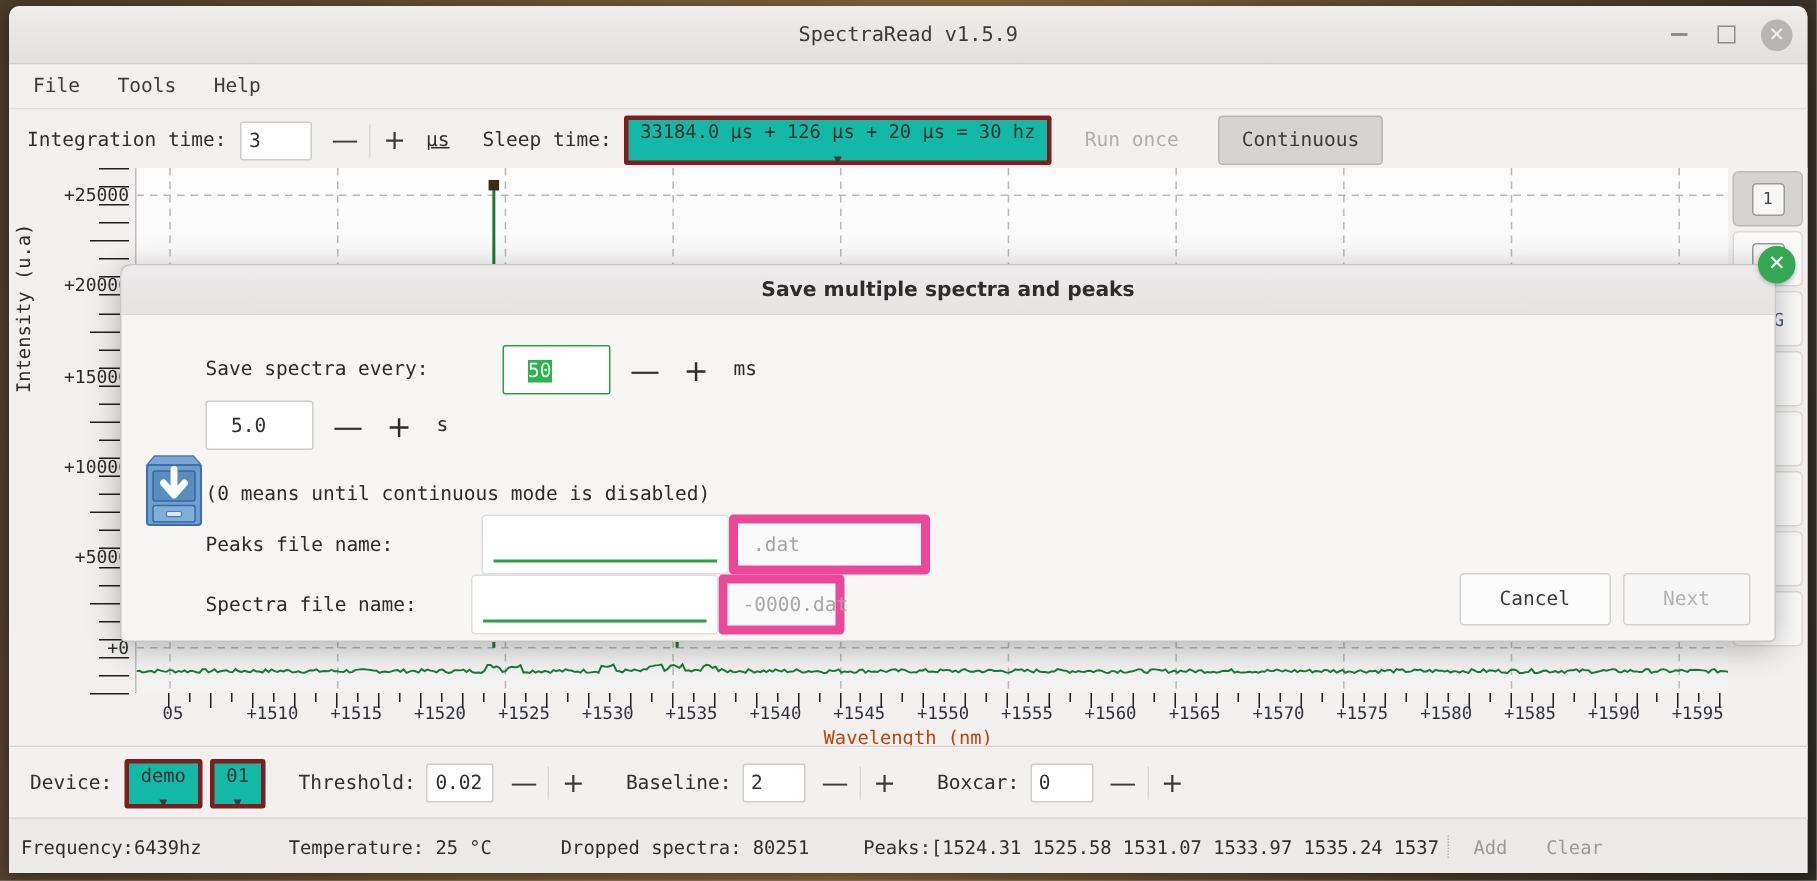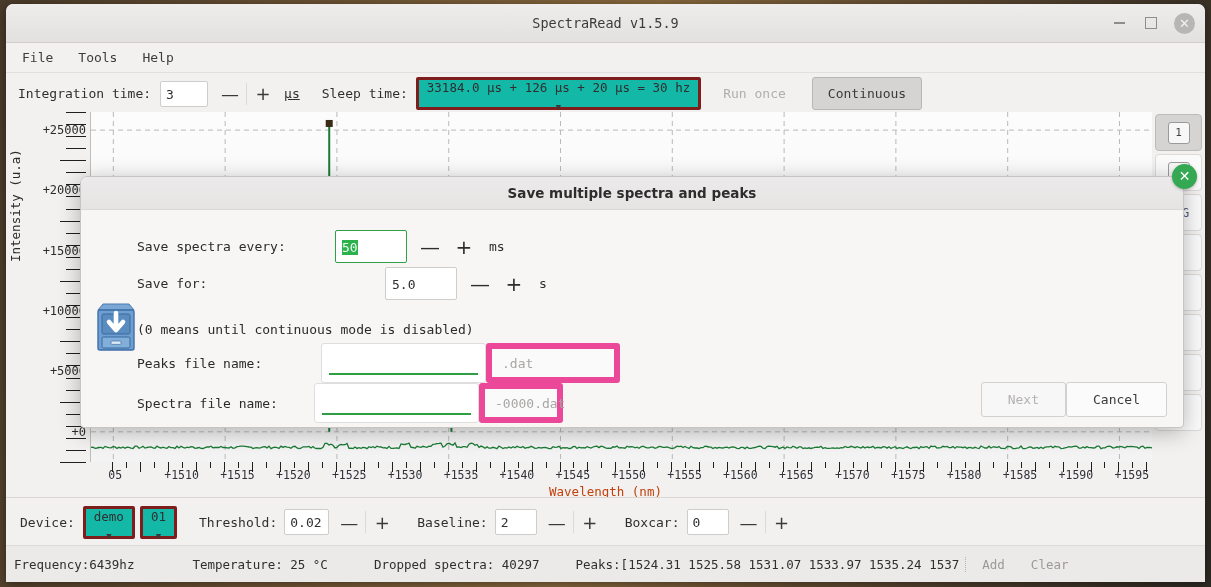--- a/index.html
+++ b/index.html
@@ -103,21 +103,21 @@
   .dlgtitle{position:absolute;left:0;right:0;top:0;height:32px;line-height:32px;text-align:center;
             font-size:13.5px;color:#2d2d2d;font-family:"DejaVu Sans",sans-serif;font-weight:600;}
   .dlgclose{position:absolute;right:-14px;top:-13px;width:25px;height:25px;border-radius:50%;
             background:#34a853;color:#fff;font-size:14px;line-height:25px;text-align:center;
             font-family:"DejaVu Sans",sans-serif;cursor:pointer;box-shadow:0 1px 3px rgba(0,0,0,.25);}
   .dlgbody{position:relative;height:218px;}
   .saveicon{position:absolute;left:14px;top:92px;width:42px;height:50px;}
   .row{position:absolute;display:flex;align-items:center;}
   .flabel{font-size:13px;color:#2b2b2b;white-space:nowrap;}
   .dinput{height:33px;border:1px solid #cfcdcb;background:#fff;border-radius:2px;
-          font-size:13px;color:#2f2f2f;padding:0 6px;box-sizing:border-box;line-height:33px;
+          font-size:13px;color:#2f2f2f;padding:0 16px;box-sizing:border-box;line-height:33px;
           font-family:inherit;}
   .dinput.focused{border:1px solid #2f9e44;}
   .selhl{background:#2bb24c;color:#eafbee;}
   .dstep{width:34px;height:33px;display:flex;align-items:center;justify-content:center;
          font-size:20px;color:#2e2e2e;cursor:pointer;font-family:"DejaVu Sans",sans-serif;}
   .fnamebox{width:165px;height:40px;border:1px solid #e0dedc;background:#fff;border-radius:3px;
             position:relative;box-sizing:border-box;}
   .fnamebox .ul{position:absolute;left:7px;right:7px;bottom:7px;height:2px;background:#2f9e44;}
   .suffixbox{height:40px;border:6px solid #ec4899;background:#fafafa;border-radius:3px;
              display:flex;align-items:center;padding:0 10px;font-size:13px;color:#a8a6a4;box-sizing:border-box;}
@@ -387,21 +387,21 @@
     <span class="lbl" style="margin-left:22px;">Boxcar:</span>
     <div class="numinput" style="margin-left:7px;width:42px;">0</div>
     <div class="stepper" style="margin-left:7px;">—</div>
     <div class="sep"></div>
     <div class="stepper">+</div>
   </div>
 
   <div class="statusbar">
     <span class="statusitem" style="margin-left:8px;">Frequency:6439hz</span>
     <span class="statusitem" style="margin-left:58px;">Temperature: 25 °C</span>
-    <span class="statusitem" style="margin-left:46px;">Dropped spectra: 40297</span>
+    <span class="statusitem" style="margin-left:46px;">Dropped spectra: 80251</span>
     <span class="peaksbox" style="margin-left:36px;max-width:432px;">Peaks:[1524.31  1525.58  1531.07  1533.97  1535.24  1537</span>
     <span class="slink" style="margin-left:16px;">Add</span>
     <span class="slink" style="margin-left:26px;">Clear</span>
   </div>
 
   <div class="dlg">
     <div class="dlghdr">
       <div class="dlgtitle">Save multiple spectra and peaks</div>
     </div>
     <div class="dlgclose">✕</div>
@@ -422,21 +422,20 @@
         <span class="flabel" style="width:190px;">Save spectra every:</span>
         <div class="dinput focused" style="width:72px;margin-left:8px;">
           <span class="selhl">50</span>
         </div>
         <div class="dstep" style="margin-left:6px;">—</div>
         <div class="dstep">+</div>
         <span class="flabel" style="margin-left:8px;">ms</span>
       </div>
 
       <div class="row" style="left:56px;top:57px;">
-        <span class="flabel" style="width:248px;">Save for:</span>
         <div class="dinput" style="width:72px;">5.0</div>
         <div class="dstep" style="margin-left:6px;">—</div>
         <div class="dstep">+</div>
         <span class="flabel" style="margin-left:8px;">s</span>
       </div>
 
       <div class="note" style="left:56px;top:112px;">(0 means until continuous mode is disabled)</div>
 
       <div class="row" style="left:56px;top:133px;">
         <span class="flabel" style="width:184px;">Peaks file name:</span>
@@ -450,20 +449,20 @@
       <div class="row" style="left:56px;top:173px;">
         <span class="flabel" style="width:177px;">Spectra file name:</span>
         <div class="fnamebox">
           <span style="position:absolute;left:8px;top:9px;font-size:13px;color:#2f2f2f;"></span>
           <span class="ul"></span>
         </div>
         <div class="suffixbox" style="width:84px;">-0000.dat</div>
       </div>
 
       <div class="row" style="right:16px;top:172px;">
+        <div class="dbtn">Cancel</div>
         <div class="dbtn disabled" style="margin-left:8px;">Next</div>
-        <div class="dbtn">Cancel</div>
       </div>
 
     </div>
   </div>
 
 </div>
 
 </body></html>

